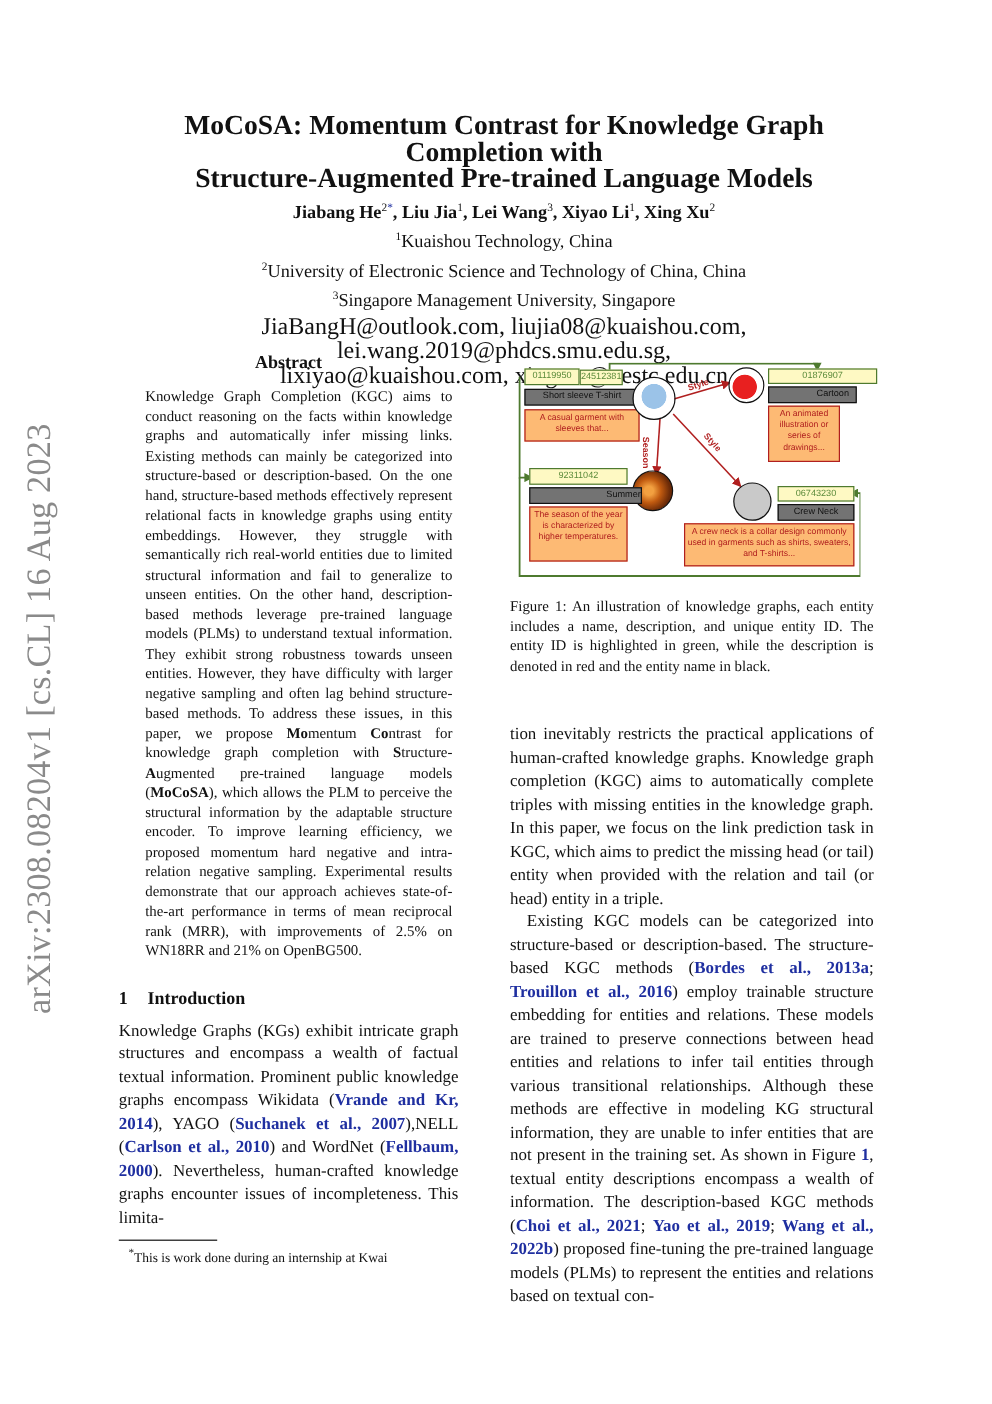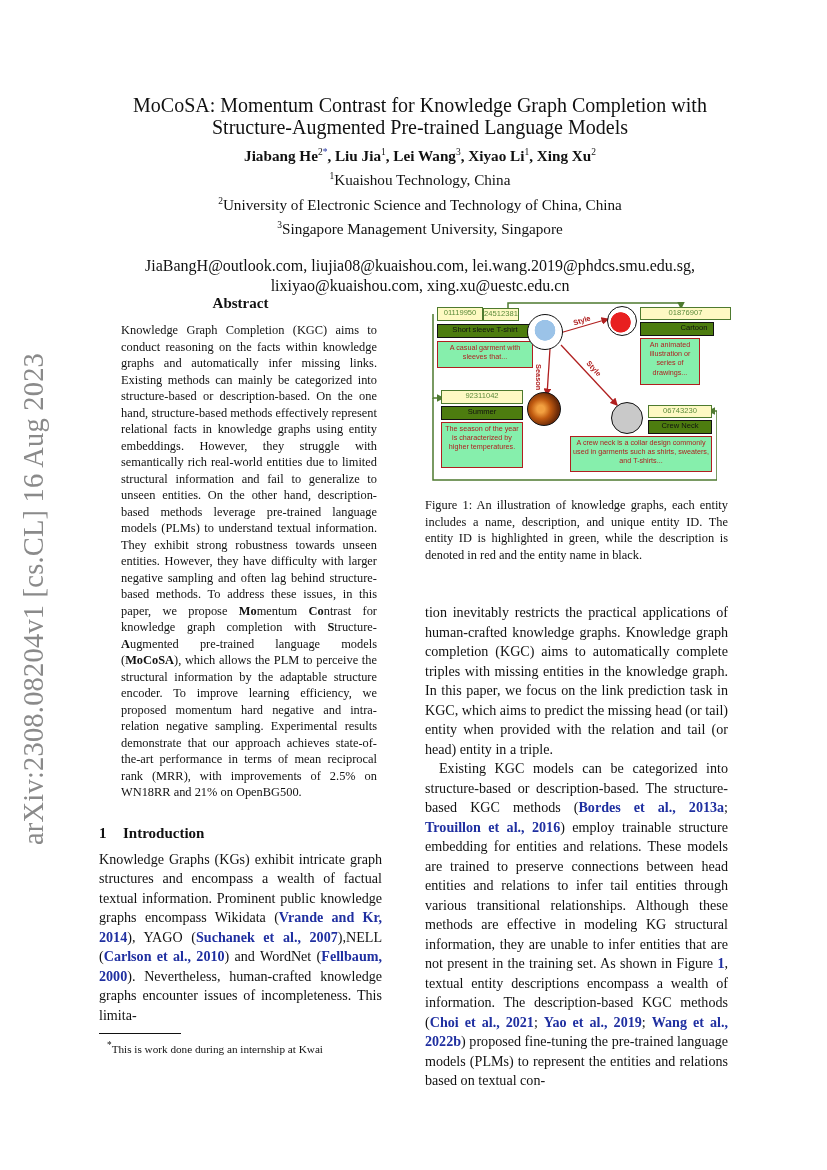--- a/index.html
+++ b/index.html
@@ -1,47 +1,47 @@
 <!DOCTYPE html>
 <html><head>
 <meta charset="utf-8">
 <style>
   html, body { margin: 0; padding: 0; background: #ffffff; }
   body { width: 827px; height: 1170px; position: relative; overflow: hidden;
          font-family: "Liberation Serif", "DejaVu Serif", serif; color: #111; }
   .side-stamp { position: absolute; left: 18px; top: 845px; transform-origin: 0 0; transform: rotate(-90deg);
                 font-size: 28.5px; color: #8a8a8a; white-space: nowrap; letter-spacing: 0.2px; }
   .header { position: absolute; left: 95px; top: 94px; width: 650px; text-align: center; }
-  .title { font-weight: normal; font-size: 20px; line-height: 22px; margin: 0; }
+  .title { font-weight: bold; font-size: 23px; line-height: 22px; margin: 0; }
   .authors { font-weight: bold; font-size: 15.2px; line-height: 20px; margin-top: 4px; }
   .authors sup { font-weight: normal; font-size: 9.5px; }
   .authors .star { color: #1f2fa0; }
   .affil { font-size: 15.2px; line-height: 21.5px; }
   .affil sup { font-size: 9.5px; }
-  .emails { font-size: 16px; line-height: 20.5px; margin-top: 16px; }
+  .emails { font-size: 20px; line-height: 20.5px; }
 
   .col-left { position: absolute; left: 99px; top: 295px; width: 283px; }
   .col-right { position: absolute; left: 425px; width: 303px; }
   .abs-title { text-align: center; font-weight: bold; font-size: 15px; margin: 0 0 10px 0; }
   .abs-body { font-size: 12.4px; line-height: 16.5px; text-align: justify; margin: 0 0 0 0; padding: 0 1px 0 0; hyphens: auto; }
   .section-h { font-weight: bold; font-size: 15px; margin: 0; }
   .section-h .num { display: inline-block; width: 24px; }
   .body-text { font-size: 14.1px; line-height: 19.5px; text-align: justify; margin: 0; }
   .indent { text-indent: 14px; }
   .cite { color: #1f2fa0; font-weight: bold; }
   .footnote-rule { width: 82px; border-top: 1px solid #111; margin-top: 8px; }
   .footnote { font-size: 11.2px; line-height: 14px; padding-left: 8px; margin-top: 4px; }
   .caption { font-size: 12.4px; line-height: 16.5px; text-align: justify; margin: 0; }
 
   
   .figure { position: absolute; left: 425px; top: 302px; width: 292px; height: 180px; }
   .fig-box { position: absolute; font-family: "Liberation Sans", "DejaVu Sans", sans-serif; text-align: center; box-sizing: border-box; }
   .id-box { border: 1.5px solid #4e7a2f; color: #5a8a3a; font-size: 7.6px; line-height: 10px; background: #fef9c3; }
-  .name-box { border: 1.5px solid #111; background: #4d7c0f; font-size: 7.6px; line-height: 10px; color: #111; }
-  .desc-box { border: 1.2px solid #b01f1f; color: #b01f1f; font-size: 7.2px; line-height: 9.2px; background: #86efac; padding: 1px 2px; }
+  .name-box { border: 1.5px solid #111; background: #737373; font-size: 7.6px; line-height: 10px; color: #111; }
+  .desc-box { border: 1.2px solid #b01f1f; color: #b01f1f; font-size: 7.2px; line-height: 9.2px; background: #fdba74; padding: 1px 2px; }
   .rel-label { position: absolute; font-family: "Liberation Sans", "DejaVu Sans", sans-serif; font-weight: bold; font-size: 7.4px; color: #b01f1f; }
   .circle { position: absolute; border: 1.5px solid #111; border-radius: 50%; box-sizing: border-box; overflow: hidden; }
 </style>
 </head>
 <body>
 
 <div class="side-stamp">arXiv:2308.08204v1  [cs.CL]  16 Aug 2023</div>
 
 <div class="header">
   <div class="title">
@@ -106,21 +106,21 @@
 
   <span class="rel-label" style="left:148px;top:14px;transform:rotate(-18deg);">Style</span>
   <span class="rel-label" style="left:118px;top:62px;transform:rotate(90deg);transform-origin:0 0;">Season</span>
   <span class="rel-label" style="left:160px;top:62px;transform:rotate(48deg);">Style</span>
 
   <div class="fig-box id-box" style="left:215px;top:5px;width:91px;height:13px;">01876907</div>
   <div class="fig-box name-box" style="left:215px;top:20px;width:74px;height:14px;padding-left:34px;">Cartoon</div>
   <div class="fig-box desc-box" style="left:215px;top:36px;width:60px;height:47px;">An animated illustration or series of drawings...</div>
 
   <div class="fig-box id-box" style="left:16px;top:88px;width:82px;height:14px;">92311042</div>
-  <div class="fig-box name-box" style="left:16px;top:104px;width:82px;height:14px;">Summer</div>
+  <div class="fig-box name-box" style="left:16px;top:104px;width:94px;height:14px;text-align:right;">Summer</div>
   <div class="fig-box desc-box" style="left:16px;top:120px;width:82px;height:46px;">The season of the year is characterized by higher temperatures.</div>
 
   <div class="fig-box id-box" style="left:223px;top:103px;width:64px;height:13px;">06743230</div>
   <div class="fig-box name-box" style="left:223px;top:118px;width:64px;height:14px;">Crew Neck</div>
   <div class="fig-box desc-box" style="left:145px;top:134px;width:142px;height:36px;">A crew neck is a collar design commonly used in garments such as shirts, sweaters, and T-shirts...</div>
 </div>
 
 <div class="col-right" style="top:497px;">
   <p class="caption">Figure 1: An illustration of knowledge graphs, each entity includes a name, description, and unique entity ID. The entity ID is highlighted in green, while the description is denoted in red and the entity name in black.</p>
 </div>

